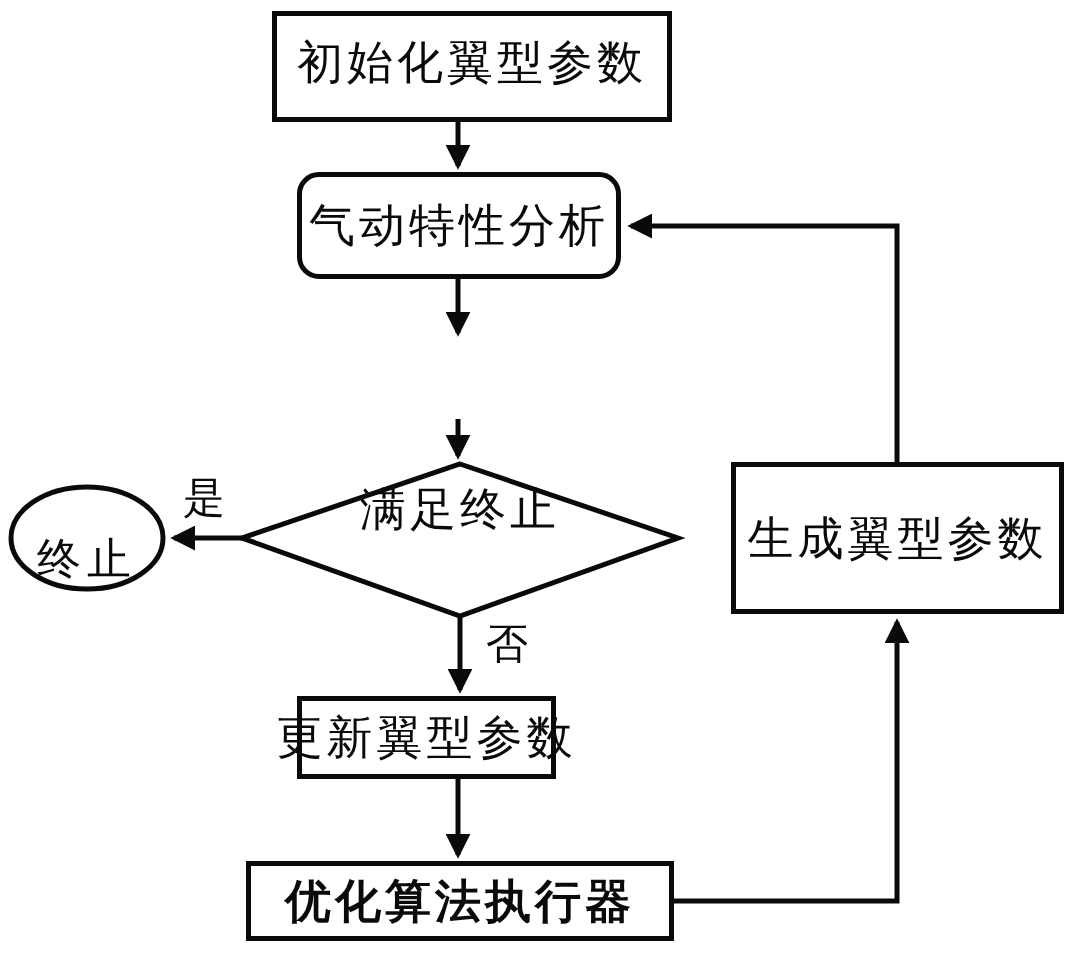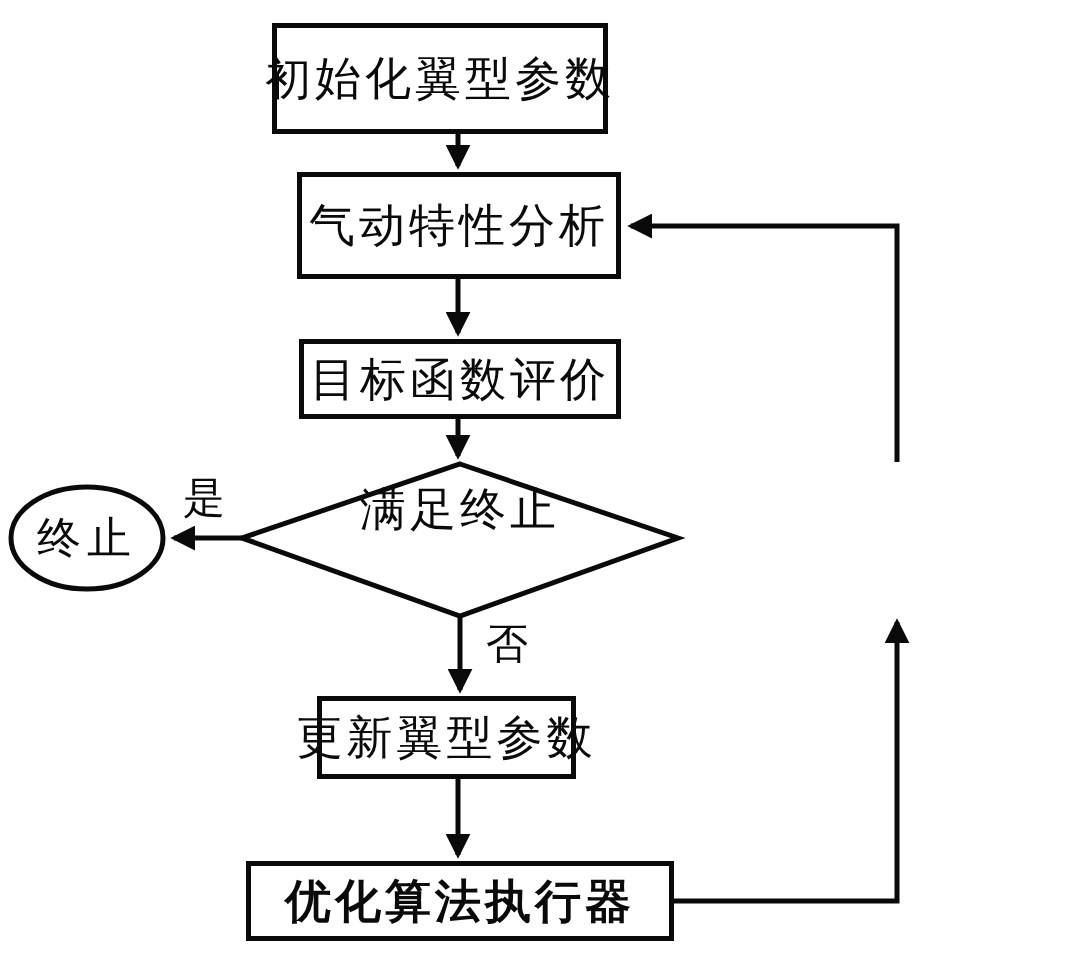--- a/index.html
+++ b/index.html
@@ -28,24 +28,24 @@
     border: 5px solid #0a0a0a;
     display: flex;
     align-items: center;
     justify-content: center;
     text-align: center;
     font-size: 46px;
     letter-spacing: 4px;
     line-height: 1.15;
     white-space: nowrap;
   }
-  .node-init      { left: 272px; top: 23px;  width: 336px; height: 111px; }
-  .node-aero      { left: 297px; top: 172px; width: 324px; height: 107px; }
+  .node-init      { left: 272px; top: 11px;  width: 400px; height: 111px; font-family: Liberation Mono, monospace; }
+  .node-aero      { left: 297px; top: 172px; width: 324px; height: 107px; border-radius: 22px; }
   .node-objective { left: 299px; top: 339px; width: 322px; height: 80px;  }
-  .node-update    { left: 297px; top: 696px; width: 259px; height: 83px; margin-left: 20px;  }
+  .node-update    { left: 297px; top: 696px; width: 259px; height: 83px;  }
   .node-optimizer { left: 246px; top: 861px; width: 428px; height: 80px; font-weight: bold;  }
   .node-generate  { left: 731px; top: 462px; width: 333px; height: 152px; }
   .float-label {
     position: absolute;
     font-size: 42px;
     letter-spacing: 2px;
     white-space: nowrap;
   }
   .label-yes { left: 183px; top: 470px; }
   .label-no  { left: 486px; top: 616px; }
@@ -64,21 +64,21 @@
     line-height: 1.18;
     text-align: center;
   }
   .terminate-label {
     position: absolute;
     left: 11px;
     top: 487px;
     width: 152px;
     height: 102px;
     display: flex;
-    align-items: center;
+    align-items: flex-end;
     justify-content: center;
     font-size: 44px;
     letter-spacing: 6px;
   }
 </style>
 </head>
 <body>
 
 <div class="canvas">
 
@@ -107,32 +107,32 @@
   </svg>
 
   <div class="node node-init">
     <span>初始化翼型参数</span>
   </div>
 
   <div class="node node-aero">
     <span>气动特性分析</span>
   </div>
 
-  <div class="node node-objective">
-    <span>目标函数评价</span>
-  </div>
 
   <div class="node node-update">
     <span>更新翼型参数</span>
   </div>
 
   <div class="node node-optimizer">
     <span>优化算法执行器</span>
   </div>
 
+  <div class="node node-generate">
+    <span>生成翼型参数</span>
+  </div>
 
   <div class="decision-label">
     <span>满足终止</span>
   </div>
 
   <div class="terminate-label">
     <span>终止</span>
   </div>
 
   <div class="float-label label-yes">是</div>

